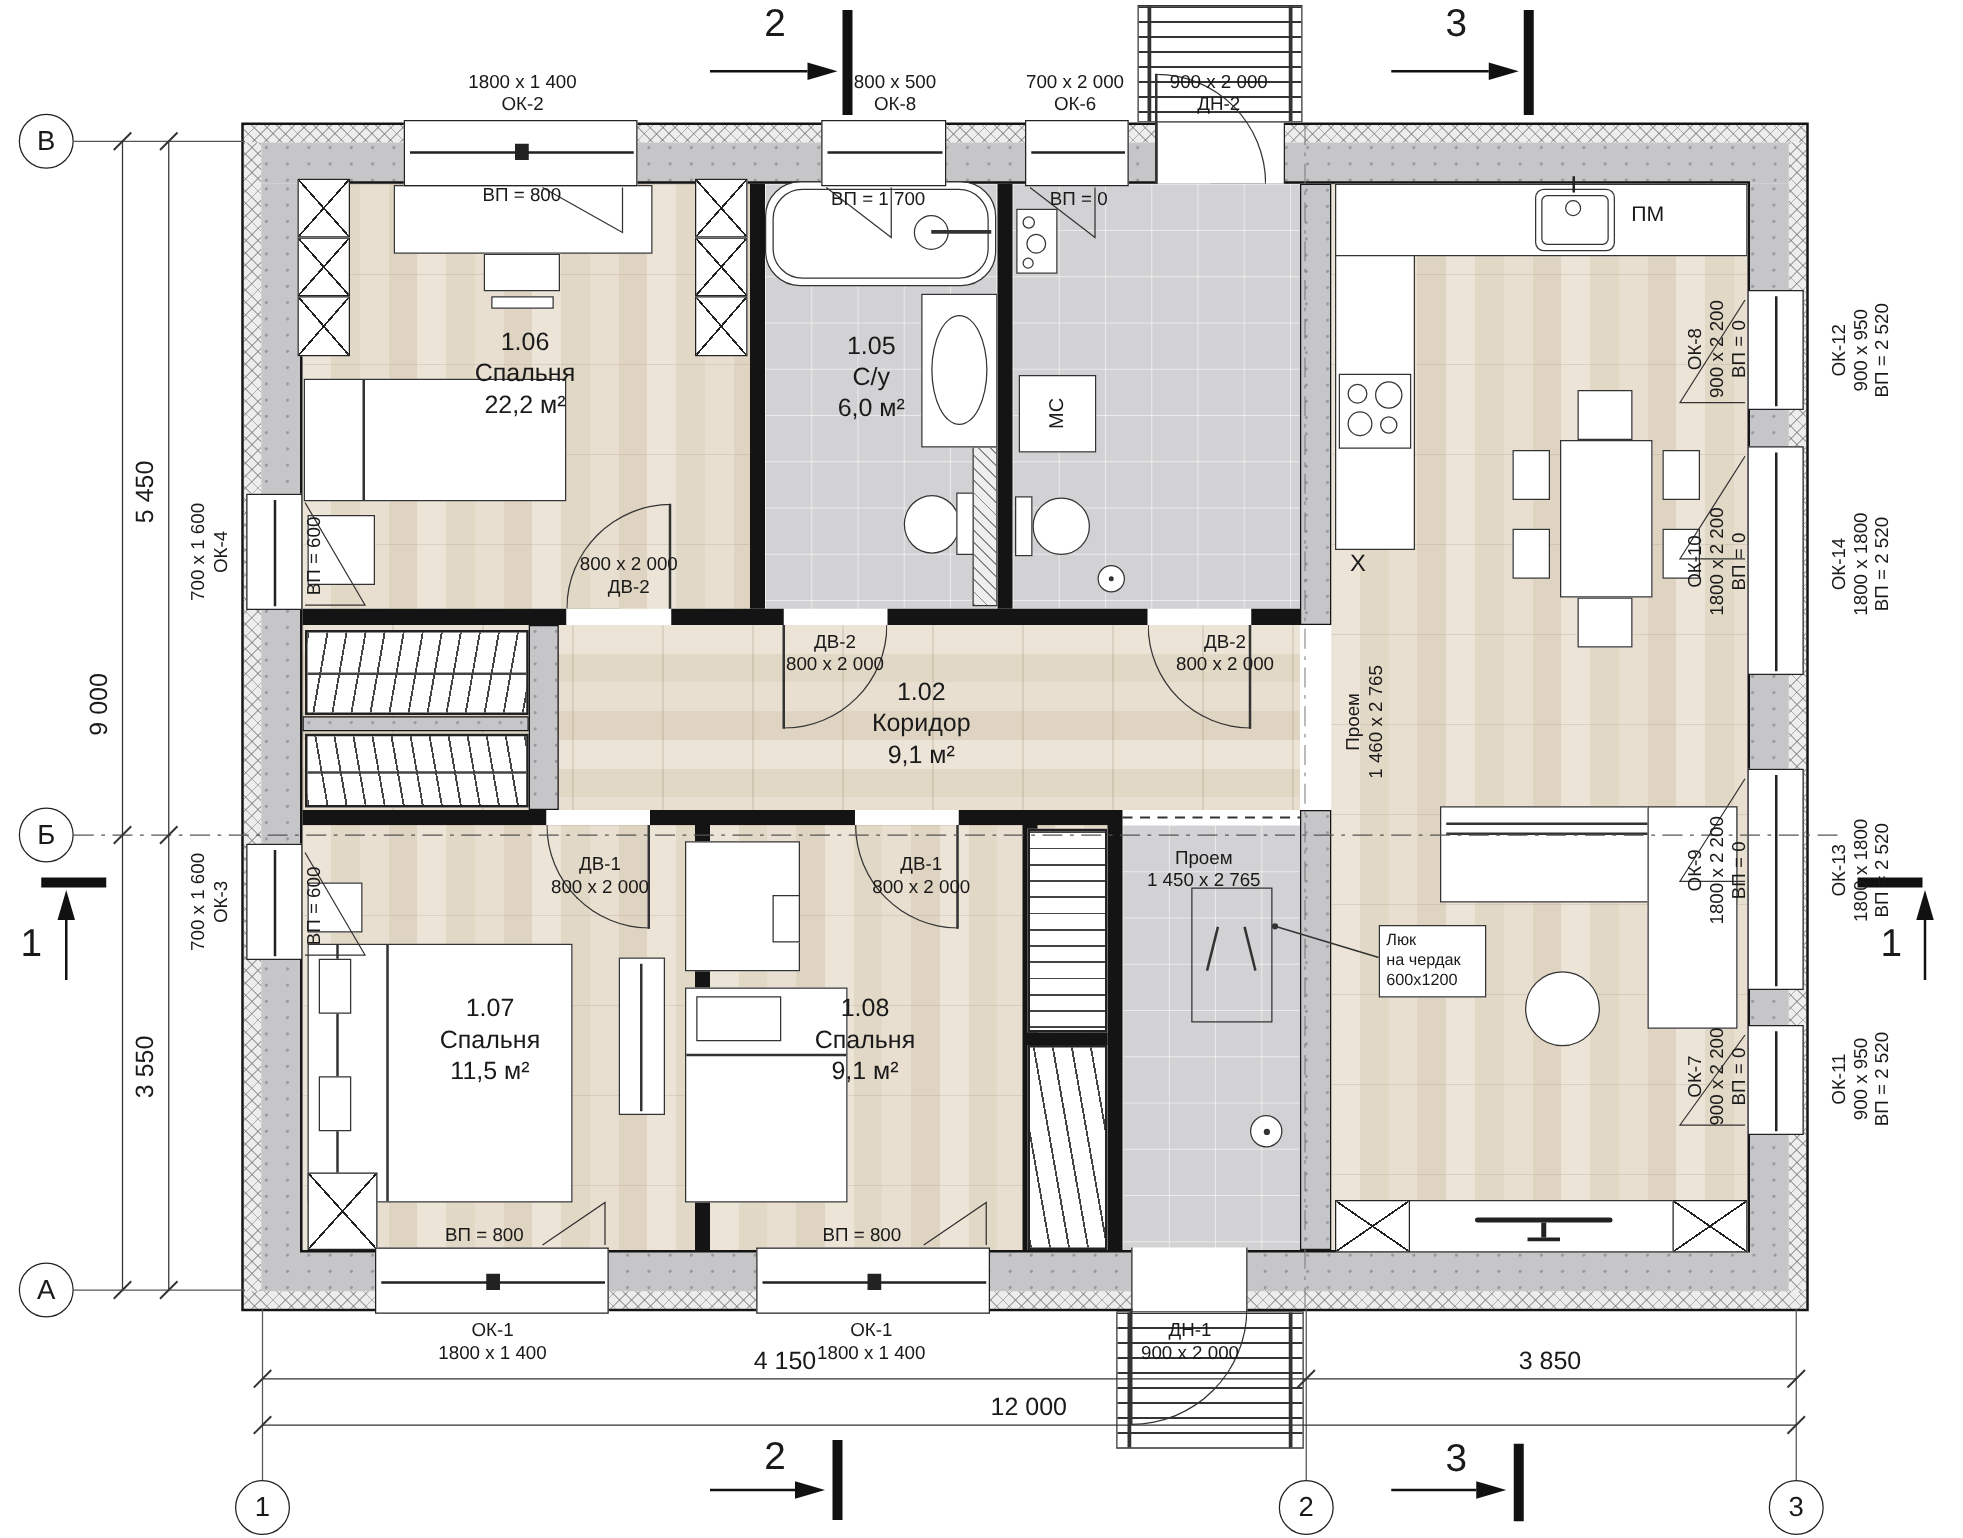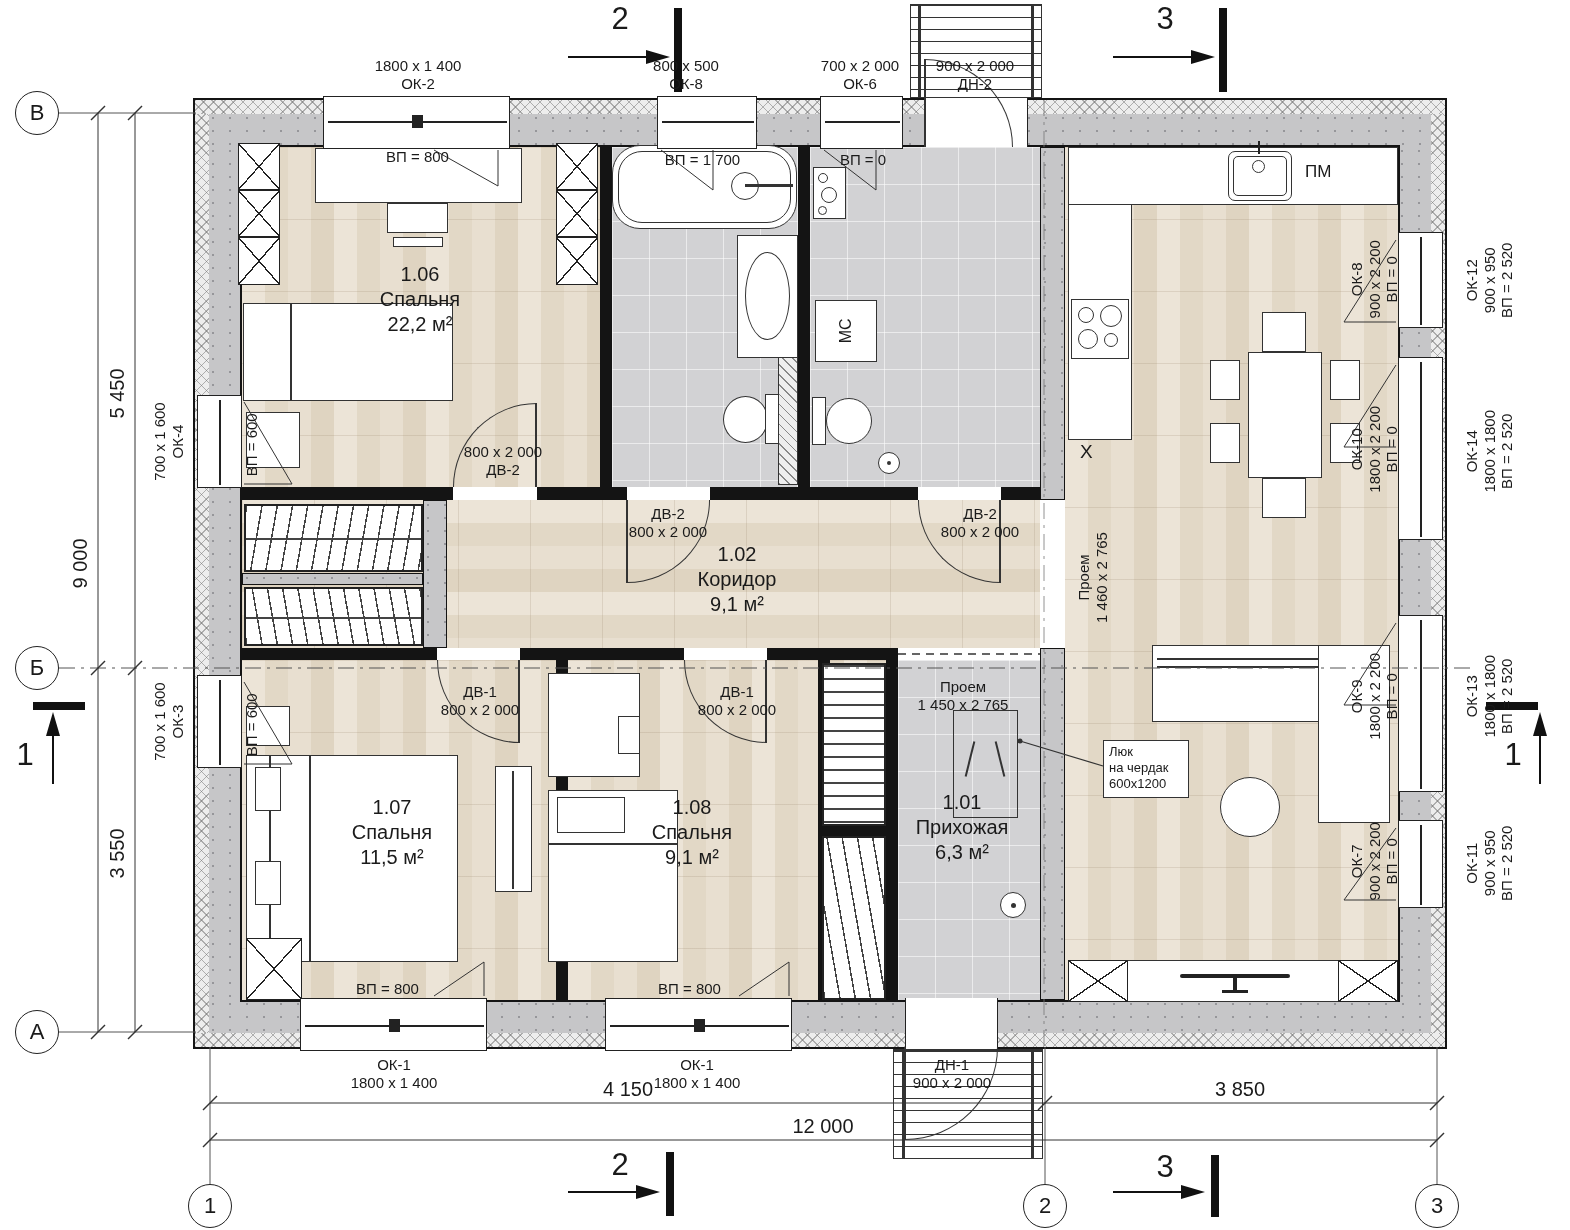--- a/index.html
+++ b/index.html
@@ -364,46 +364,46 @@
   <div class="t tc f20 rot" style="left:77px;top:841px;width:80px">3 550</div>
   <div class="t tc f20" style="left:568px;top:1077px;width:120px">4 150</div>
   <div class="t tc f20" style="left:1180px;top:1077px;width:120px">3 850</div>
   <div class="t tc f20" style="left:763px;top:1114px;width:120px">12 000</div>
 
   <div class="t tc f20" style="left:320px;top:262px;width:200px">
     <div>1.06</div>
     <div>Спальня</div>
     <div>22,2 м²</div>
   </div>
+  <div class="t tc f20" style="left:597px;top:265px;width:200px">
+    <div>1.05</div>
+    <div>С/у</div>
+    <div>6,0 м²</div>
+  </div>
   <div class="t tc f20" style="left:637px;top:542px;width:200px">
     <div>1.02</div>
     <div>Коридор</div>
     <div>9,1 м²</div>
   </div>
   <div class="t tc f20" style="left:292px;top:795px;width:200px">
     <div>1.07</div>
     <div>Спальня</div>
     <div>11,5 м²</div>
   </div>
   <div class="t tc f20" style="left:592px;top:795px;width:200px">
     <div>1.08</div>
     <div>Спальня</div>
     <div>9,1 м²</div>
   </div>
-  <div class="t tc f20" style="left:862px;top:790px;width:200px">
-    <div>1.01</div>
-    <div>Прихожая</div>
-    <div>6,3 м²</div>
-  </div>
 
   <div class="t tc f15" style="left:348px;top:57px;width:140px">
     <div>1800 x 1 400</div>
     <div>ОК-2</div>
   </div>
-  <div class="t tc f15" style="left:616px;top:57px;width:140px">
+  <div class="t tc f15" style="left:646px;top:57px;width:140px">
     <div>800 x 500</div>
     <div>ОК-8</div>
   </div>
   <div class="t tc f15" style="left:790px;top:57px;width:140px">
     <div>700 x 2 000</div>
     <div>ОК-6</div>
   </div>
   <div class="t tc f15" style="left:905px;top:57px;width:140px">
     <div>900 x 2 000</div>
     <div>ДН-2</div>

